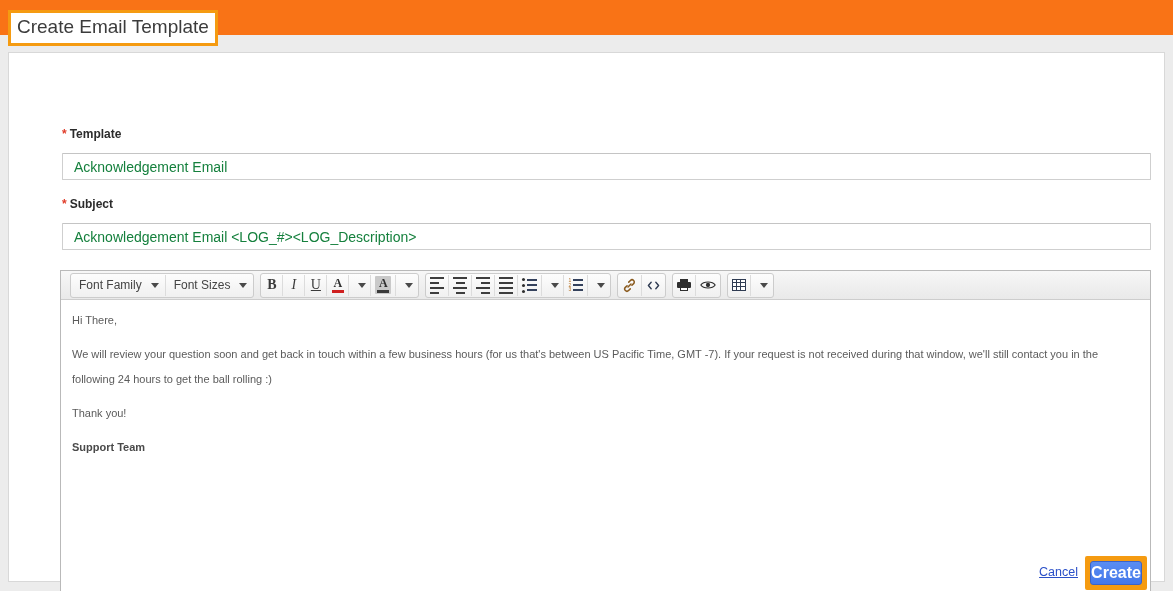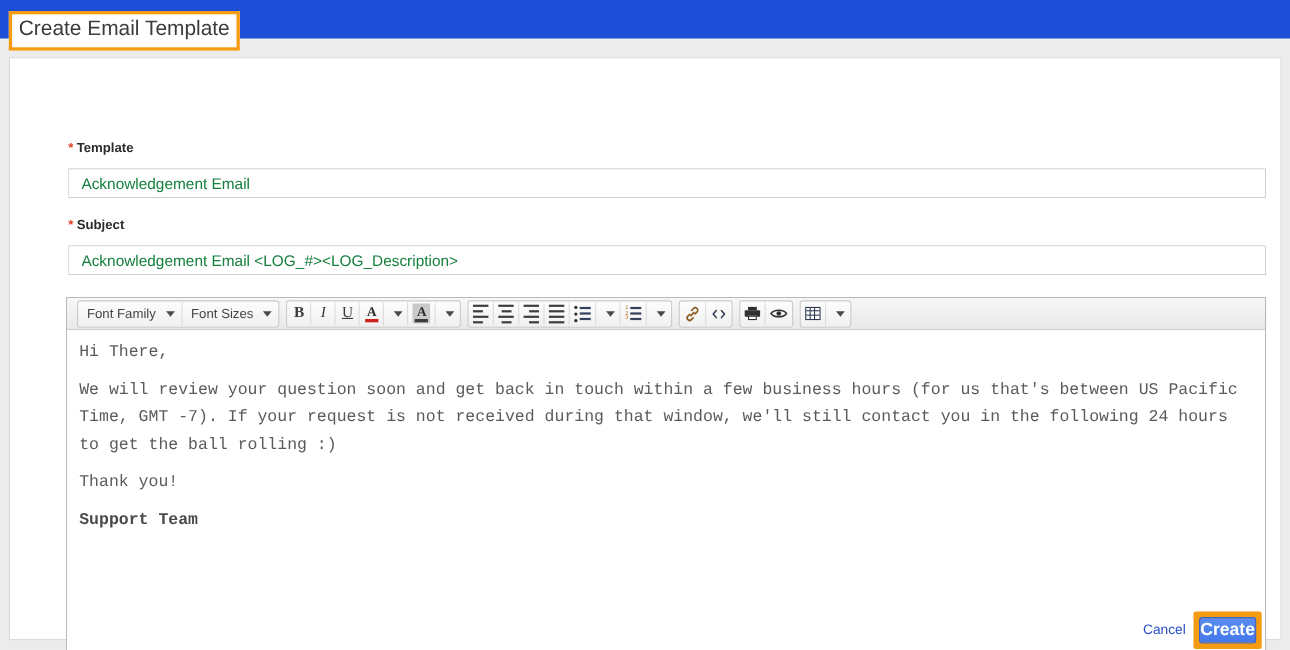--- a/index.html
+++ b/index.html
@@ -14,21 +14,21 @@
     -webkit-font-smoothing: antialiased;
     overflow: hidden;
   }
 
   
   .page-header {
     position: absolute;
     left: 0; top: 0;
     width: 1173px;
     height: 35px;
-    background: #1d4ed8;
+    background: #f97316;
   }
   .page-title-wrap {
     position: absolute;
     left: 8px;
     top: 10px;
     border: 3px solid #f59b11;
     background: #ffffff;
     padding: 2px 6px 4px 6px;
   }
   .page-title {
@@ -224,44 +224,45 @@
 
   
   .editor-body {
     padding: 8px 11px 0 11px;
     height: 298px;
     box-sizing: border-box;
     background: #ffffff;
   }
   .editor-body p {
     margin: 0 0 9px 0;
-    font-size: 15px;
+    font-size: 11px;
     line-height: 25px;
     color: #5b5b5b;
-    font-family: Liberation Mono, monospace;
+    font-family: Liberation Sans, sans-serif;
   }
   .editor-body p.sig {
     font-weight: bold;
     color: #4a4a4a;
   }
 
   
   .footer {
     position: absolute;
     left: 0;
     top: 556px;
     width: 1173px;
     height: 35px;
   }
   .cancel-link {
     position: absolute;
     right: 95px;
     top: 9px;
     font-size: 12.5px;
     color: #2b50c8;
+    text-decoration: underline;
     cursor: pointer;
   }
   .create-wrap {
     position: absolute;
     right: 26px;
     top: 0px;
     border: 3px solid #f59b11;
     padding: 2px;
     background: #f59b11;
     border-radius: 2px;

